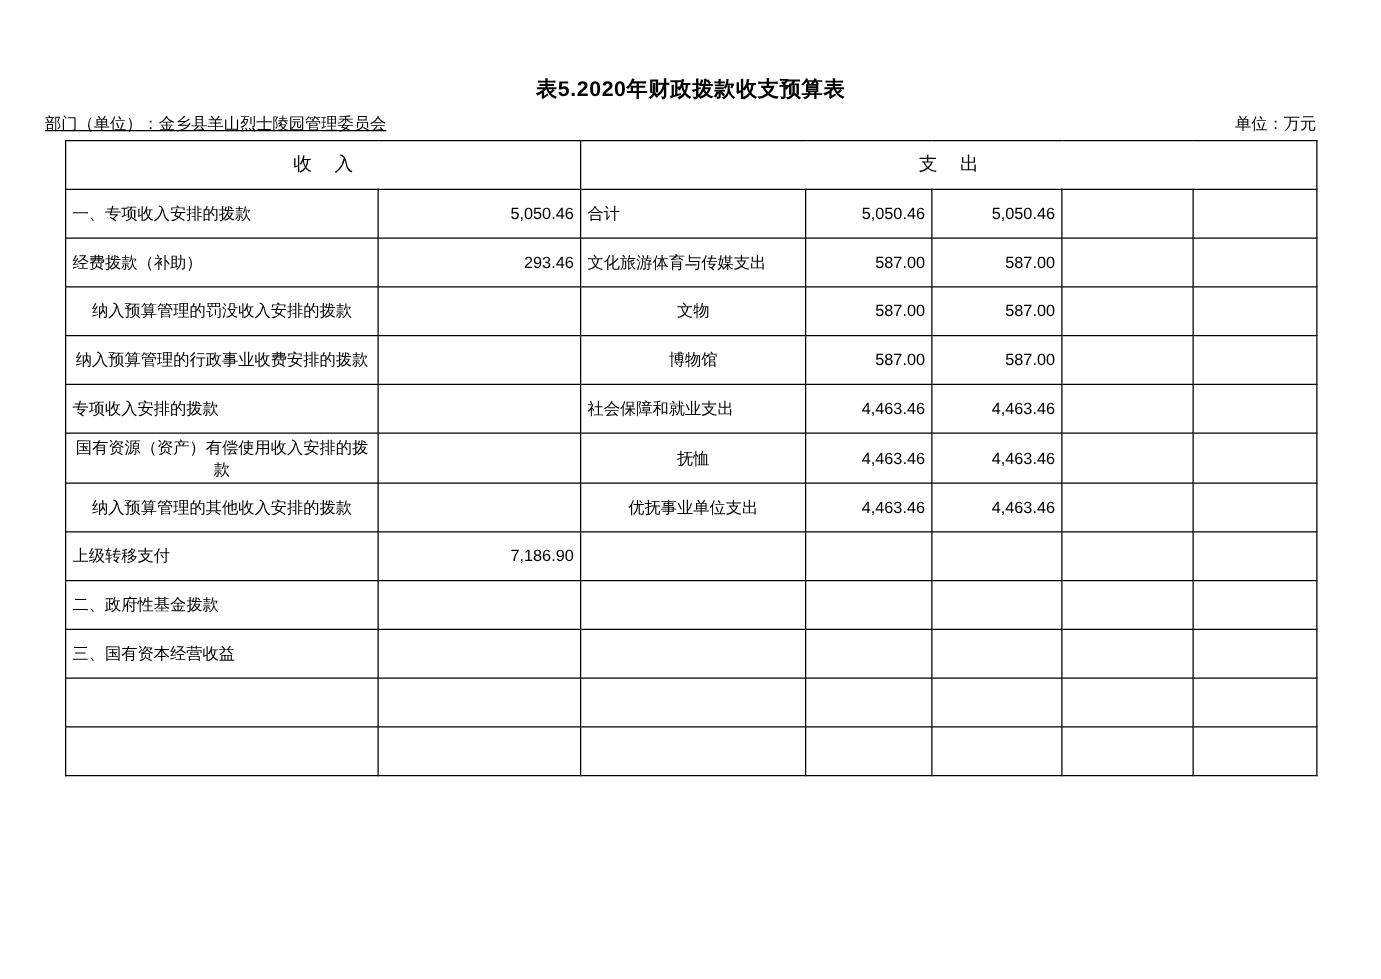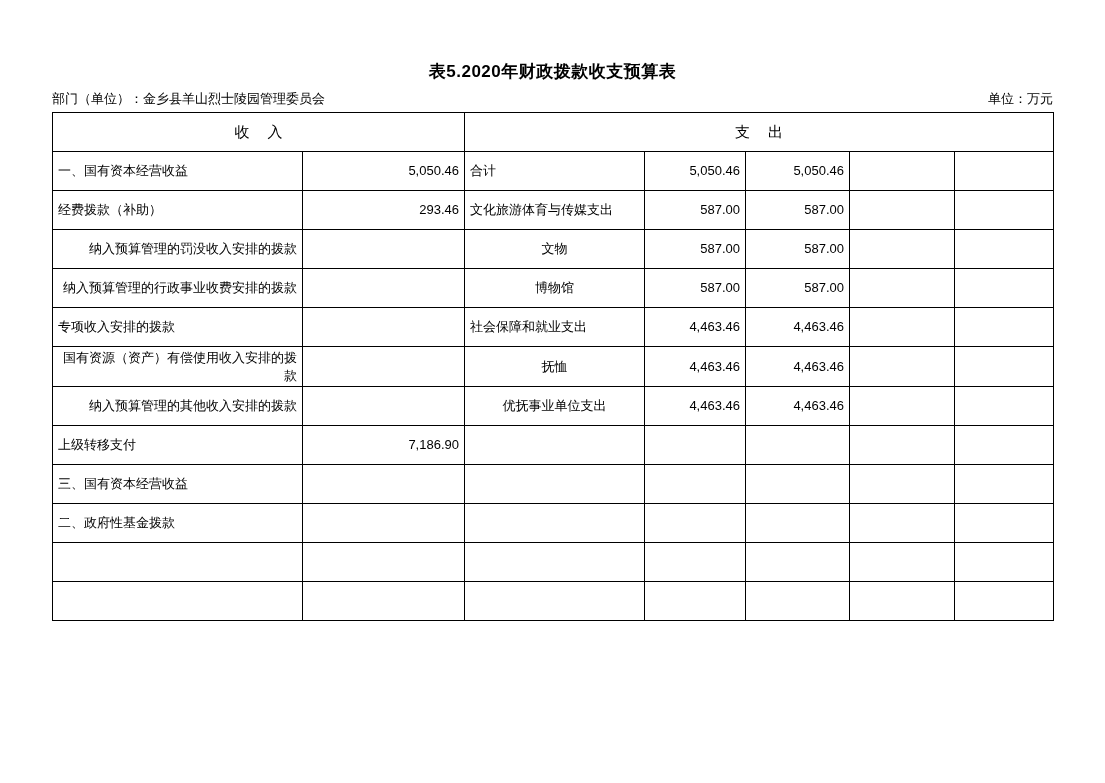--- a/index.html
+++ b/index.html
@@ -28,23 +28,24 @@
     width: 1105px;
     text-align: center;
     font-size: 17px;
     font-weight: bold;
     font-family: "Liberation Sans", "DejaVu Sans", sans-serif;
     letter-spacing: 0.5px;
   }
   .meta-left {
     position: absolute;
     top: 90px;
-    left: 52px;
+    left: 36px;
     font-size: 13px;
     font-family: "Liberation Sans", "DejaVu Sans", sans-serif;
+    text-decoration: underline;
   }
   .meta-right {
     position: absolute;
     top: 90px;
     right: 52px;
     font-size: 13px;
     font-family: Liberation Serif, serif;
   }
   table.budget {
     position: absolute;
@@ -88,21 +89,21 @@
   }
   .lbl-0 {
     text-align: left;
     padding-left: 10px;
   }
   .lbl-1 {
     text-align: left;
     padding-left: 30px;
   }
   .lbl-wrap {
-    text-align: right;
+    text-align: center;
     padding-left: 30px;
   }
   .lbl-center {
     text-align: center;
   }
   .lbl-left-s {
     text-align: left;
     padding-left: 8px;
   }
   .bold {
@@ -134,21 +135,21 @@
       <col style="width:105px">
       <col style="width:99px">
     </colgroup>
     <tbody>
       <tr>
         <td colspan="2" class="group-head">收入</td>
         <td colspan="5" class="group-head">支出</td>
       </tr>
 
       <tr>
-        <td class="lbl-0">一、国有资本经营收益</td>
+        <td class="lbl-0">一、专项收入安排的拨款</td>
         <td class="num">5,050.46</td>
         <td class="lbl-left-s">合计</td>
         <td class="num">5,050.46</td>
         <td class="num">5,050.46</td>
         <td class="num"></td>
         <td class="num"></td>
       </tr>
 
       <tr>
         <td class="lbl-1">经费拨款（补助）</td>
@@ -214,31 +215,31 @@
         <td class="lbl-1">上级转移支付</td>
         <td class="num">7,186.90</td>
         <td class="lbl-center"></td>
         <td class="num"></td>
         <td class="num"></td>
         <td class="num"></td>
         <td class="num"></td>
       </tr>
 
       <tr>
+        <td class="lbl-0">二、政府性基金拨款</td>
+        <td class="num"></td>
+        <td class="lbl-center"></td>
+        <td class="num"></td>
+        <td class="num"></td>
+        <td class="num"></td>
+        <td class="num"></td>
+      </tr>
+
+      <tr>
         <td class="lbl-0">三、国有资本经营收益</td>
-        <td class="num"></td>
-        <td class="lbl-center"></td>
-        <td class="num"></td>
-        <td class="num"></td>
-        <td class="num"></td>
-        <td class="num"></td>
-      </tr>
-
-      <tr>
-        <td class="lbl-0">二、政府性基金拨款</td>
         <td class="num"></td>
         <td class="lbl-center"></td>
         <td class="num"></td>
         <td class="num"></td>
         <td class="num"></td>
         <td class="num"></td>
       </tr>
 
       <tr>
         <td class="lbl-0 empty"></td>

